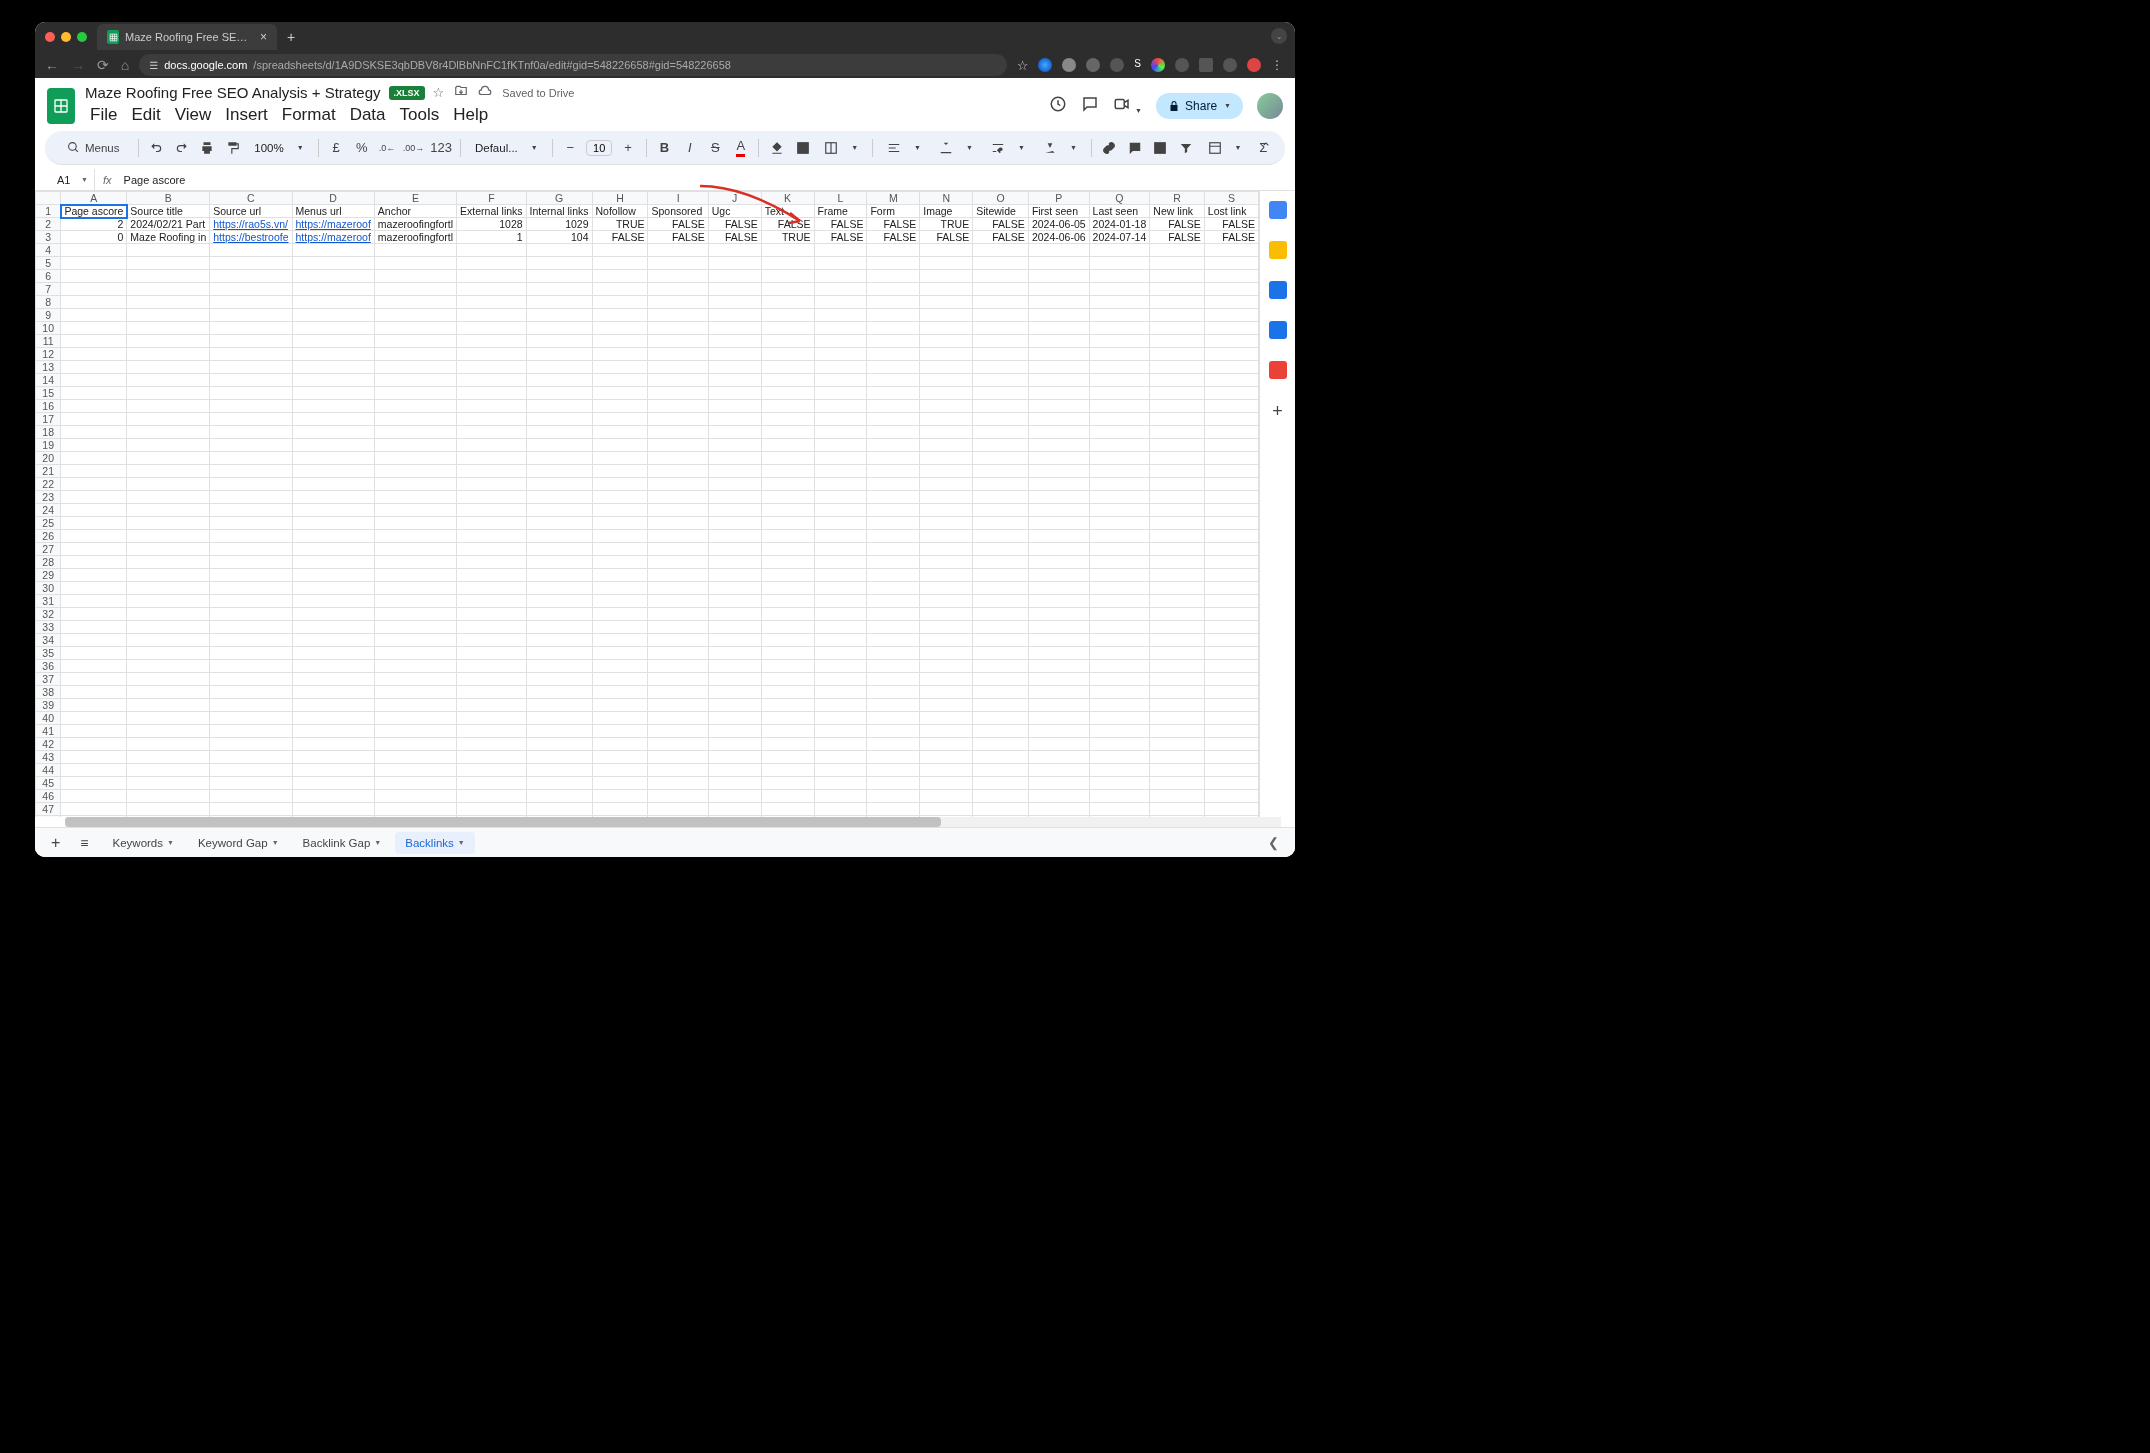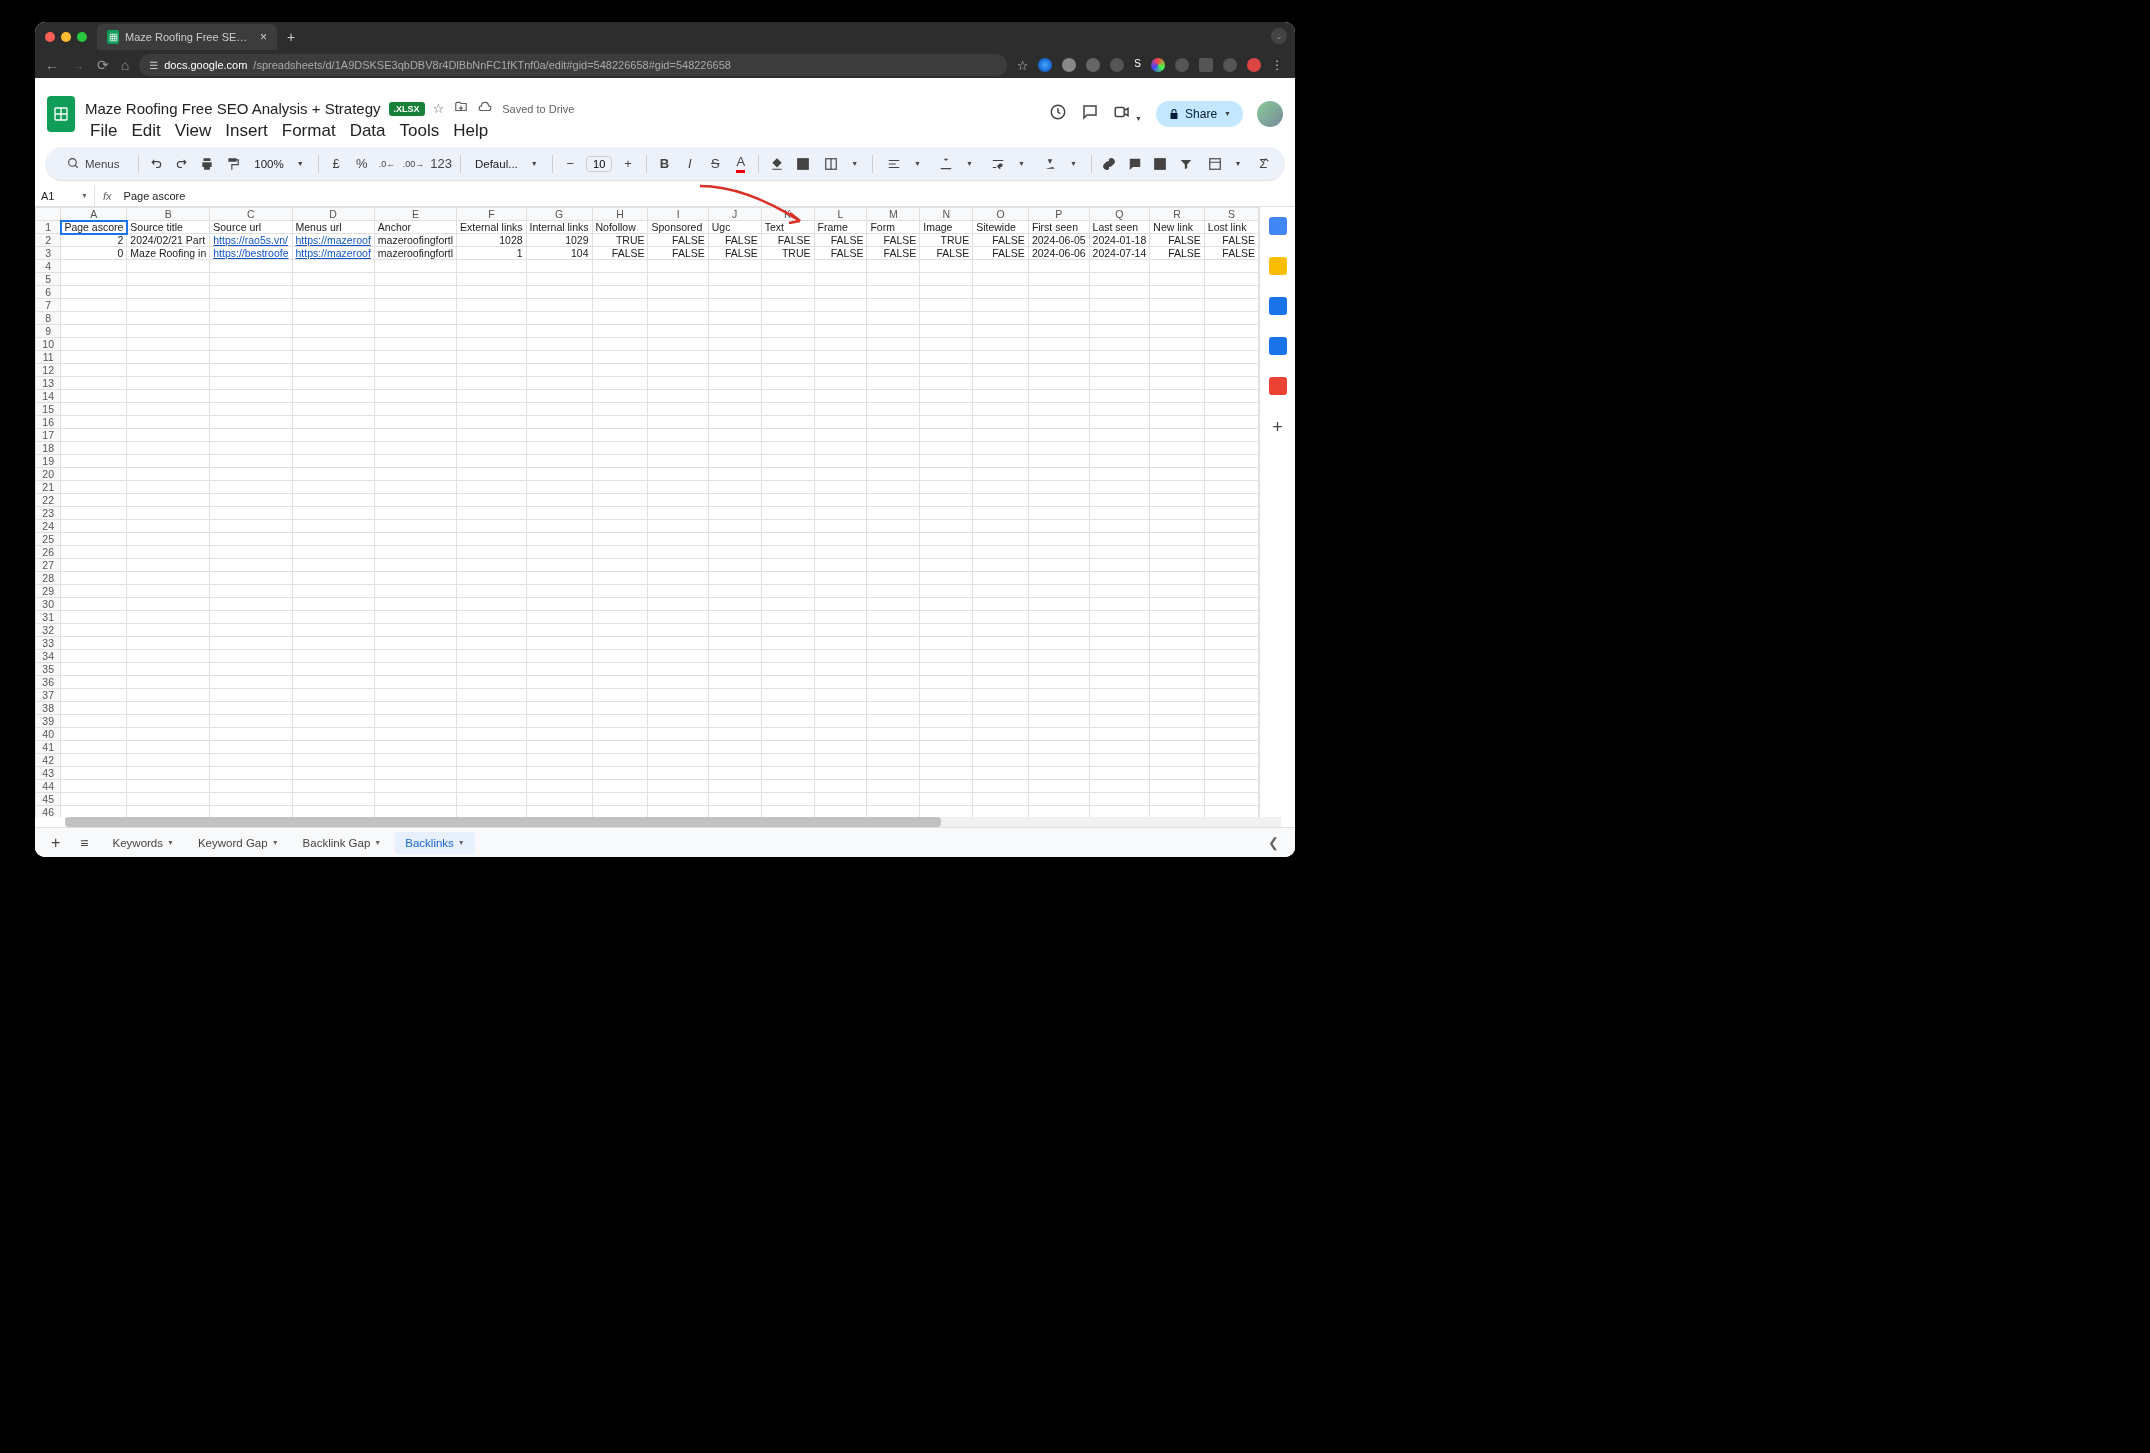--- a/index.html
+++ b/index.html
@@ -26,21 +26,21 @@
 .ext-icons { display: flex; gap: 10px; align-items: center; }
 .ext-icons span { width: 14px; height: 14px; border-radius: 50%; display: inline-block; }
 .ext-star { color: #ccc; font-size: 13px; }
 .chrome-dropdown { position: absolute; right: 8px; top: 6px; width: 16px; height: 16px; background: #444; border-radius: 50%; display: flex; align-items: center; justify-content: center; color: #999; font-size: 8px; }
 
 
 .sheets-app { background: #fff; height: calc(100% - 56px); display: flex; flex-direction: column; position: relative; }
 .app-header { display: flex; align-items: center; padding: 6px 12px 2px 12px; gap: 10px; }
 .sheets-logo { width: 28px; height: 36px; background: #0f9d58; border-radius: 4px; display: flex; align-items: center; justify-content: center; }
 .sheets-logo svg { width: 16px; height: 18px; fill: #fff; }
-.title-area { flex: 1; margin-top: 16px; }
+.title-area { flex: 1; }
 .title-row { display: flex; align-items: center; gap: 8px; }
 .doc-title { font-size: 15px; color: #222; }
 .badge-xlsx { background: #188038; color: #fff; font-size: 9px; font-weight: bold; padding: 2px 5px; border-radius: 3px; }
 .title-icons { display: flex; gap: 10px; color: #5f6368; font-size: 13px; align-items: center; }
 .saved-text { font-size: 11px; color: #5f6368; }
 .menu-row { display: flex; gap: 4px; font-size: 17px; color: #222; margin-top: 2px; }
 .menu-row span { padding: 2px 5px; }
 .header-right { display: flex; align-items: center; gap: 14px; color: #444; }
 .hr-icon { font-size: 16px; color: #444; }
 .share-btn { background: #c2e7ff; border-radius: 20px; padding: 6px 12px; font-size: 12px; font-weight: 500; color: #001d35; display: flex; align-items: center; gap: 5px; }
@@ -52,21 +52,21 @@
 .tb-btn svg { width: 14px; height: 14px; fill: #444; }
 .tb-sep { width: 1px; height: 18px; background: #ccc; margin: 0 2px; }
 .tb-select { font-size: 11.5px; color: #222; padding: 0 6px; display: flex; align-items: center; gap: 13px; }
 .search-pill { background: transparent; border-radius: 14px; padding: 3px 10px; display: flex; align-items: center; gap: 5px; font-size: 11.5px; color: #444; }
 .fontsize-box { border: 1px solid #ccc; border-radius: 4px; padding: 1px 6px; font-size: 11px; }
 .collapse-icon { position: absolute; right: 8px; }
 .dropdown-caret { font-size: 7px; color: #444; }
 
 
 .formula-bar { display: flex; align-items: center; border-bottom: 1px solid #e0e0e0; height: 22px; font-size: 11px; }
-.cell-ref { width: 60px; padding-left: 6px; color: #222; border-right: 1px solid #e0e0e0; height: 100%; display: flex; align-items: center; }
+.cell-ref { width: 60px; padding-left: 22px; color: #222; border-right: 1px solid #e0e0e0; height: 100%; display: flex; align-items: center; }
 .cell-ref-caret { font-size: 7px; margin-left: auto; margin-right: 6px; color: #666; }
 .fx-label { padding: 0 8px; color: #666; font-style: italic; }
 .formula-input { flex: 1; padding-left: 4px; color: #222; }
 
 
 .grid-wrap { flex: 1; display: flex; overflow: hidden; position: relative; }
 .grid { flex: 1; overflow: auto; font-size: 10.5px; }
 table { border-collapse: collapse; table-layout: fixed; }
 th, td { border: 1px solid #e0e0e0; height: 12px; line-height: 12px; padding: 0 3px; overflow: hidden; white-space: nowrap; text-overflow: clip; text-align: right; }
 th { background: #f8f9fa; font-weight: normal; color: #555; text-align: center; position: sticky; }

